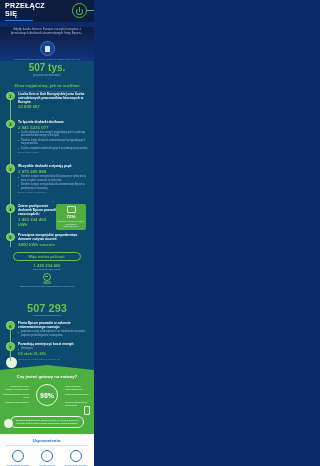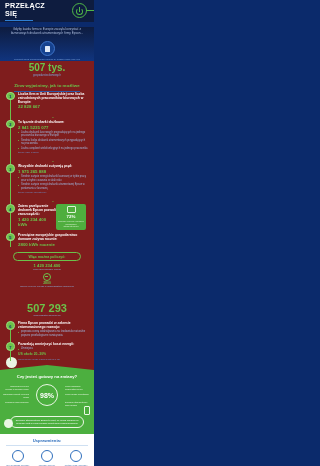--- a/index.html
+++ b/index.html
@@ -25,21 +25,21 @@
   .pwr:before{
     content:"";position:absolute;left:6.2px;top:3px;width:1.2px;height:4.6px;background:#4fb648;
   }
   .pwr:after{
     content:"";position:absolute;left:3.4px;top:4.2px;width:7px;height:7px;
     border:1.2px solid #4fb648;border-top-color:transparent;border-radius:50%;box-sizing:border-box;
   }
   .hdr-line{position:absolute;right:0;top:10px;width:8px;height:1px;background:#4fb648;}
 
   
-  .blue{position:relative;background:#7f1d1d;padding-bottom:4px;}
+  .blue{position:relative;background:#0c4a6e;padding-bottom:4px;}
   .blue:before{
     content:"";position:absolute;left:0;top:0;right:0;height:34px;
     background:linear-gradient(180deg,#0e1c3f 0%,#10347e 100%);
   }
   .intro{
     position:relative;margin:5px 7px 0 7px;color:#aebfe0;font-size:3.1px;line-height:4.2px;
     text-align:center;
   }
 
   

